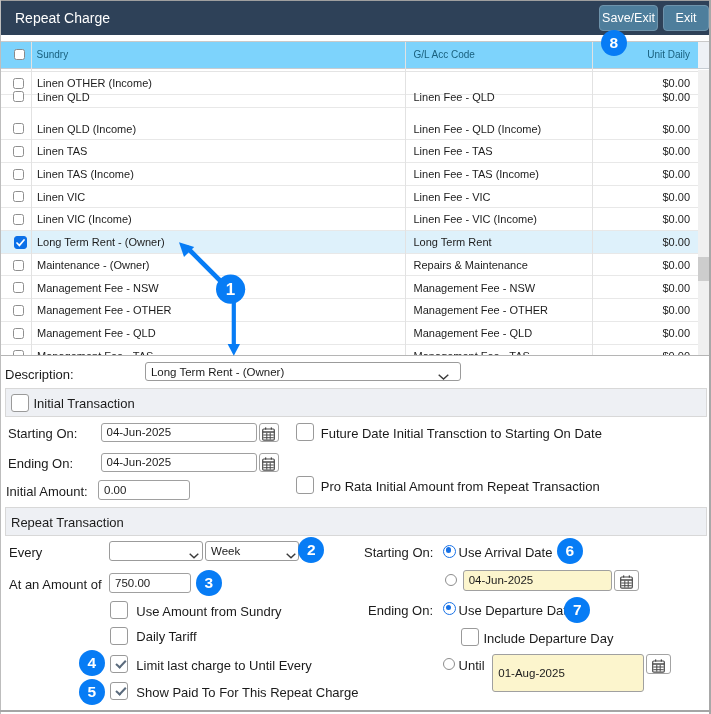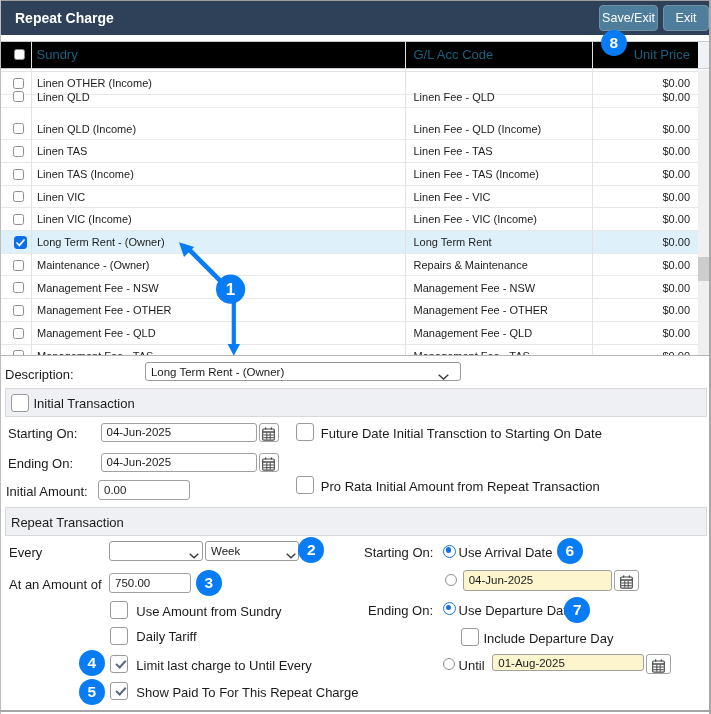--- a/index.html
+++ b/index.html
@@ -3,25 +3,25 @@
 *{margin:0;padding:0;box-sizing:border-box}
 html,body{width:711px;height:714px;background:#fff;font-family:"Liberation Sans",sans-serif;overflow:hidden}
 body{position:relative}
 .abs{position:absolute}
 
 #btop{left:0;top:0;width:711px;height:1px;background:#9f9f9f}
 #bleft{left:0;top:0;width:1px;height:714px;background:#bdbdbd}
 #bright{left:709px;top:0;width:2px;height:714px;background:#a8a8a8}
 #bbot{left:0;top:709.5px;width:711px;height:2px;background:#a5a5a5}
 
-#title{left:1px;top:1px;width:708px;height:34px;background:#2e4158;color:#fff;font-size:14px;font-weight:bold;line-height:34px;padding-left:14px}
+#title{left:1px;top:1px;width:708px;height:34px;background:#2e4158;color:#fff;font-size:14px;font-weight:normal;line-height:34px;padding-left:14px}
 .tbtn{top:5px;height:26px;background:#4e7e9c;border:1px solid #6e93ab;border-radius:4px;color:#fff;font-size:12.5px;line-height:24px;text-align:center}
 
 #gridtop{left:1px;top:40.5px;width:708px;height:1px;background:#c9c9c9}
-#ghead{left:1px;top:41.5px;width:707.5px;height:27px;background:#000000;border-bottom:1px solid #c6ccd2;color:#1a617f;font-size:13px}
+#ghead{left:1px;top:41.5px;width:707.5px;height:27px;background:#7dd3fc;border-bottom:1px solid #c6ccd2;color:#1a617f;font-size:10px}
 #ghead .ht{position:absolute;top:0;line-height:26px}
 #gbody{left:1px;top:69.5px;width:696.5px;height:285.2px;overflow:hidden}
 .grow{position:absolute;left:0;width:696.5px;height:22.7px;border-bottom:1px solid #e8e8e8;font-size:11px;color:#1c1c1c}
 .grow div{position:absolute;top:0;line-height:22px}
 .c1{left:36px}.c2{left:412.5px}.c3{right:7.5px;text-align:right}
 .grow .gcb{position:absolute;left:12px;top:5.8px;width:11px;height:11px;border:1px solid #8f8f8f;border-radius:2.5px;background:#fff;line-height:normal}
 .grow .gcb.chk{background:#0b70e8;border-color:#0b70e8;width:13px;height:13px;left:12.5px;top:4.8px;border-radius:3px}
 .grow .gcb.chk svg{position:absolute;left:1.5px;top:2px}
 .vline{top:41.5px;width:1px;height:313.2px;background:#e2e2e2}
 #gbot{left:1px;top:354.7px;width:708px;height:1.1px;background:#b5b5b5}
@@ -52,21 +52,21 @@
 <div class="abs" id="btop"></div>
 <div class="abs" id="bleft"></div>
 <div class="abs" id="title">Repeat Charge</div>
 <div class="abs tbtn" style="left:599px;width:59px">Save/Exit</div>
 <div class="abs tbtn" style="left:663px;width:46px">Exit</div>
 <div class="abs" id="gridtop"></div>
 <div class="abs" id="ghead">
  <div style="position:absolute;left:12.5px;top:7.5px;width:11px;height:11px;border:1px solid #8a8a8a;border-radius:2.5px;background:#fff"></div>
  <div class="ht" style="left:35.5px">Sundry</div>
  <div class="ht" style="left:412.5px">G/L Acc Code</div>
- <div class="ht" style="right:18.5px">Unit Price</div>
+ <div class="ht" style="right:18.5px">Unit Daily</div>
 </div>
 <div class="abs" id="sbfill"></div>
 <div class="abs" id="gbody">
 <div style="position:absolute;left:0;top:1.9px;width:696.5px;height:1px;background:#e4e4e4"></div>
 <div class="grow" style="top:2.7px;">
       <div class="gcb"></div>
       <div class="c1">Linen OTHER (Income)</div>
       <div class="c3">$0.00</div>
     </div>
 <div class="grow" style="top:16px;">
@@ -262,21 +262,21 @@
 <div class="abs lbl" style="left:368px;top:603.3px">Ending On:</div>
 <div class="abs radio on" style="left:442.8px;top:601.8px"></div>
 <div class="abs lbl" style="left:458.5px;top:602.5px">Use Departure Date</div>
 <div class="abs circ c25" style="left:564.2px;top:596.8px">7</div>
 
 <div class="abs fcb" style="left:461px;top:628px"></div>
 <div class="abs lbl" style="left:483.4px;top:630.5px">Include Departure Day</div>
 
 <div class="abs radio off" style="left:442.9px;top:658.1px"></div>
 <div class="abs lbl" style="left:458.6px;top:657.7px">Until</div>
-<div class="abs inp ylw" style="left:492.3px;top:654.2px;width:151.7px;height:17px">
+<div class="abs inp ylw" style="left:492.3px;top:654.2px;width:151.7px;height:38px">
     <span>01-Aug-2025</span>
   </div>
 <div class="abs calbtn" style="left:646.4px;top:654.2px;width:24.9px;height:20.3px">
     <svg width="13" height="14" viewBox="0 0 13 14" style="margin-top:3px">
       <g fill="none" stroke="#4a4a4a">
         <rect x="0.7" y="2" width="11.6" height="11.2" rx="1.1" stroke-width="1.2"></rect>
         <line x1="0.7" y1="5" x2="12.3" y2="5" stroke-width="1.5"></line>
         <line x1="3.6" y1="0.4" x2="3.6" y2="2.6" stroke-width="1.3"></line>
         <line x1="9.4" y1="0.4" x2="9.4" y2="2.6" stroke-width="1.3"></line>
         <line x1="1.3" y1="8" x2="11.7" y2="8" stroke-width="1"></line>

